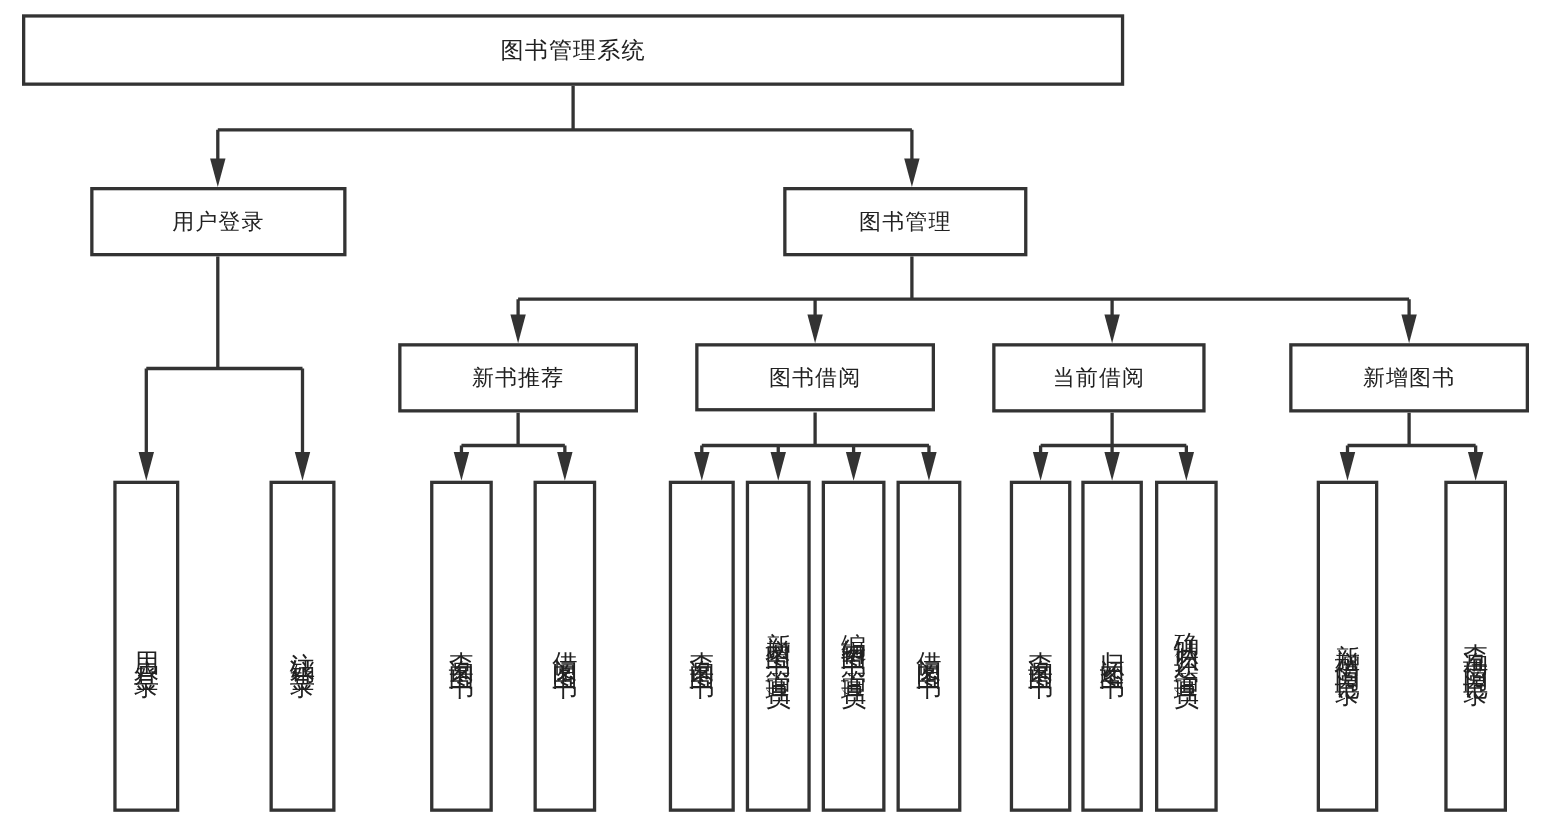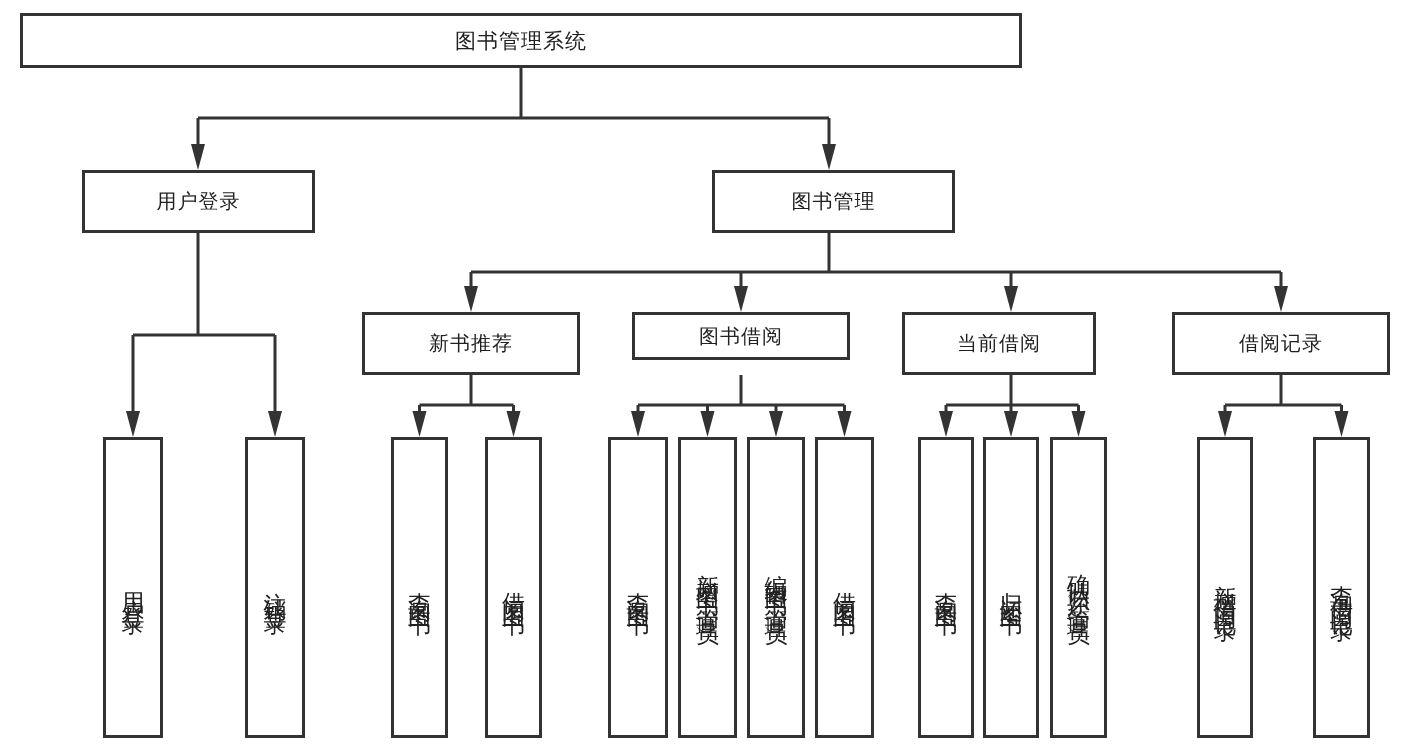--- a/index.html
+++ b/index.html
@@ -109,29 +109,29 @@
       <polygon points="769,411 783,411 776,437"></polygon>
       <polygon points="837.5,411 851.5,411 844.5,437"></polygon>
       <polygon points="939,411 953,411 946,437"></polygon>
       <polygon points="1004,411 1018,411 1011,437"></polygon>
       <polygon points="1071.5,411 1085.5,411 1078.5,437"></polygon>
       <polygon points="1218,411 1232,411 1225,437"></polygon>
       <polygon points="1334.5,411 1348.5,411 1341.5,437"></polygon>
     </g>
   </svg>
 
-  <div class="box root" style="left:20px; top:13px; width:1002px; height:55px;text-align:right;">图书管理系统</div>
+  <div class="box root" style="left:20px; top:13px; width:1002px; height:65px;text-align:right;">图书管理系统</div>
 
   <div class="box" style="left:82px; top:170px; width:233px; height:63px;">用户登录</div>
-  <div class="box" style="left:712px; top:170px; width:243px; height:63px;">图书管理</div>
+  <div class="box" style="left:712px; top:170px; width:222px; height:63px;">图书管理</div>
 
   <div class="box" style="left:362px; top:312px; width:218px; height:63px;text-align:center;">新书推荐</div>
-  <div class="box" style="left:632px; top:312px; width:218px; height:48px;">图书借阅</div>
+  <div class="box" style="left:632px; top:312px; width:218px; height:62px;">图书借阅</div>
   <div class="box" style="left:902px; top:312px; width:194px; height:63px;">当前借阅</div>
-  <div class="box" style="left:1172px; top:312px; width:218px; height:63px;">借阅记录</div>
+  <div class="box" style="left:1172px; top:312px; width:218px; height:63px;">新增图书</div>
 
   <div class="vbox" style="left:103px; top:437px; width:60px; height:301px;">
     <span class="vtext">用户登录</span>
   </div>
   <div class="vbox" style="left:245px; top:437px; width:60px; height:301px;">
     <span class="vtext">注销登录</span>
   </div>
 
   <div class="vbox" style="left:391px; top:437px; width:57px; height:301px;">
     <span class="vtext">查询图书</span>

